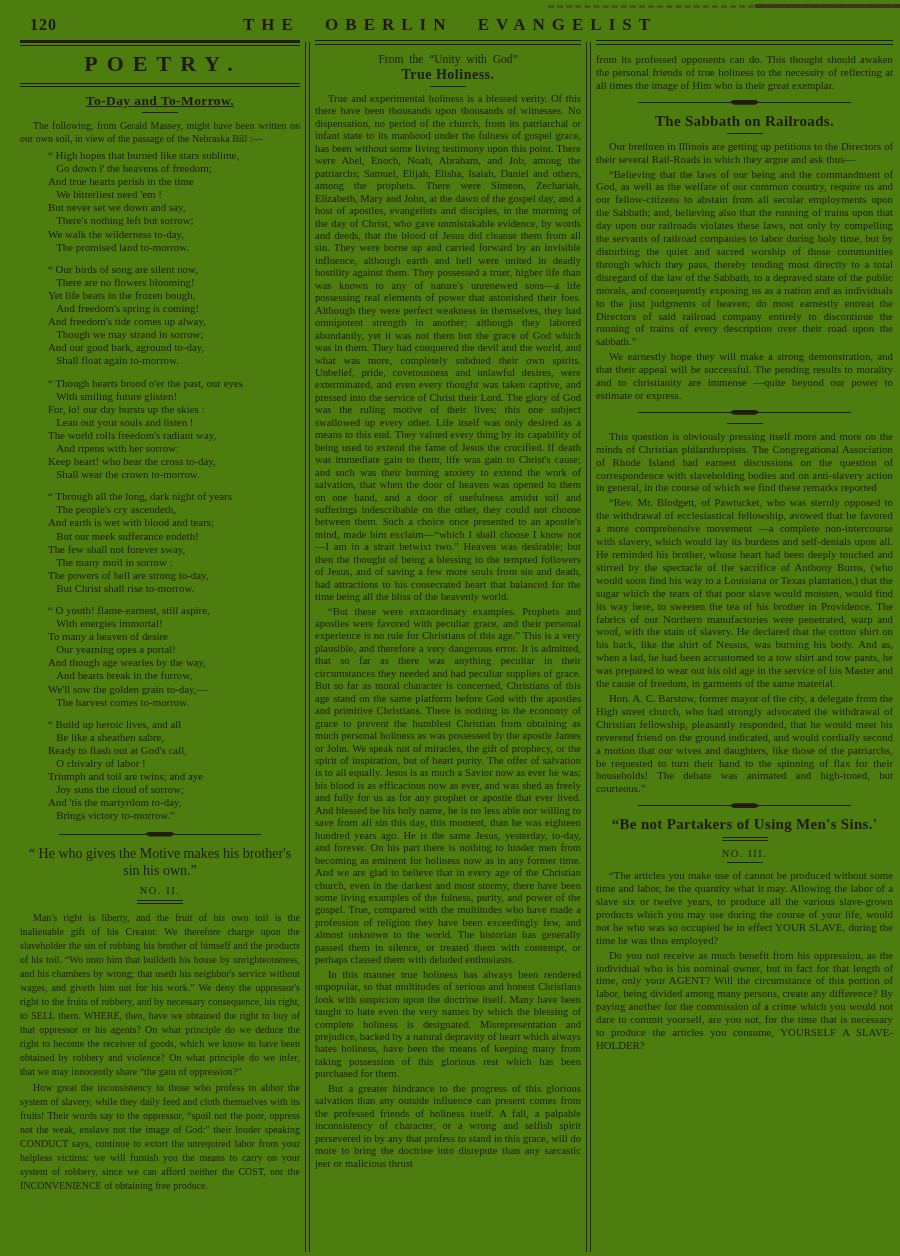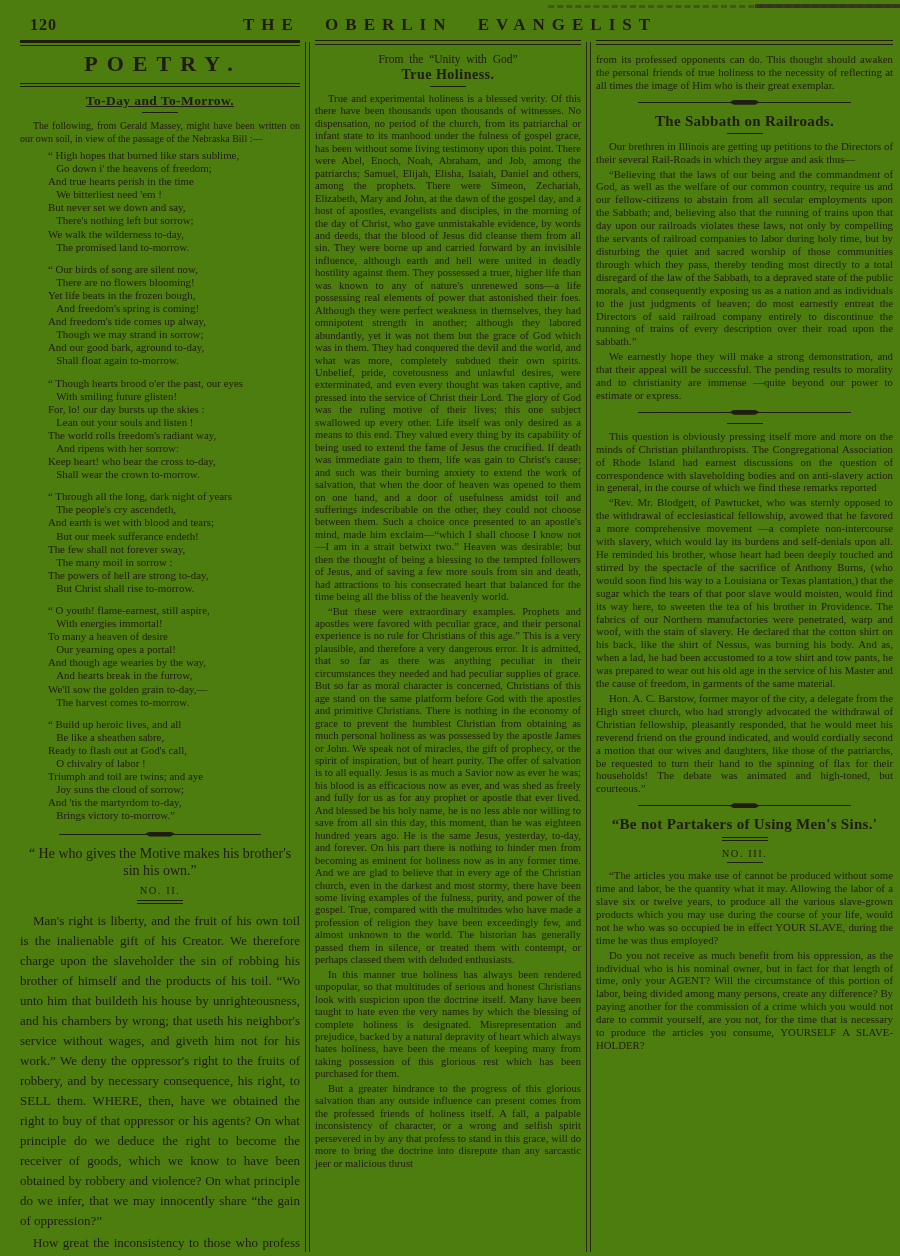--- a/index.html
+++ b/index.html
@@ -47,21 +47,21 @@
   .section-title{font-size:15px;font-weight:700;text-align:center;margin:2px 0 1px 0;letter-spacing:.3px;}
   .mid-title{font-size:14px;font-weight:700;text-align:center;margin:2px 0 1px 0;letter-spacing:.5px;}
   .subtitle{font-size:13.5px;font-weight:700;text-align:center;margin:0 0 2px 0;}
   .no-label{text-align:center;font-size:10.5px;letter-spacing:1.5px;margin:5px 0 1px 0;}
 
   
   .body-p{font-size:10.6px;line-height:12.45px;text-align:justify;text-indent:13px;margin:0 0 2px 0;}
   .no-indent{text-indent:0;}
   .intro{font-size:10px;line-height:13px;text-align:justify;text-indent:13px;margin:2px 0 4px 0;font-family:Liberation Serif, serif;}
   .stanza{white-space:pre-wrap;font-size:10.9px;line-height:13.1px;margin:0 0 9px 28px;}
-  .col-left .body-p{font-size:13px;line-height:20px;}
+  .col-left .body-p{font-size:10px;line-height:14px;}
   .col-right .body-p{font-size:10.8px;line-height:12.9px;}
 </style>
 </head>
 <body>
 
 <div class="page">
 
   <div class="artifact-dash"></div>
   <div class="artifact-solid"></div>
 

